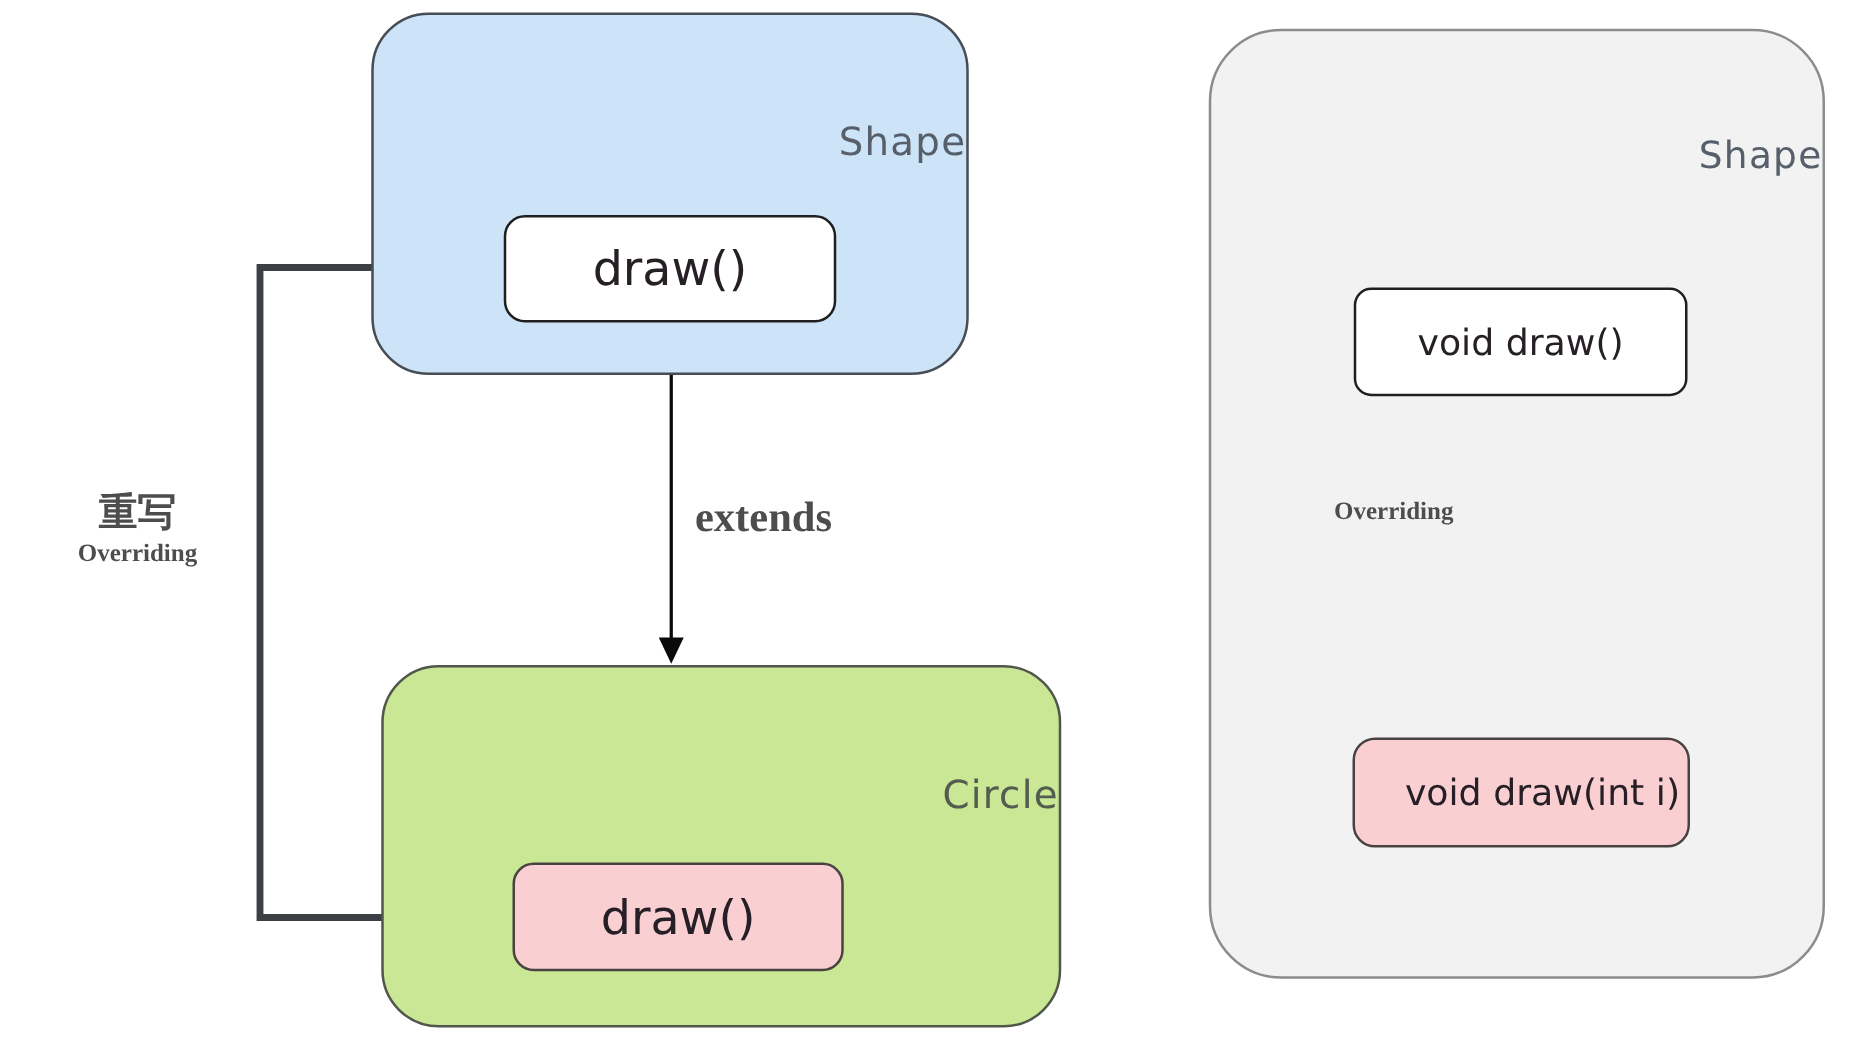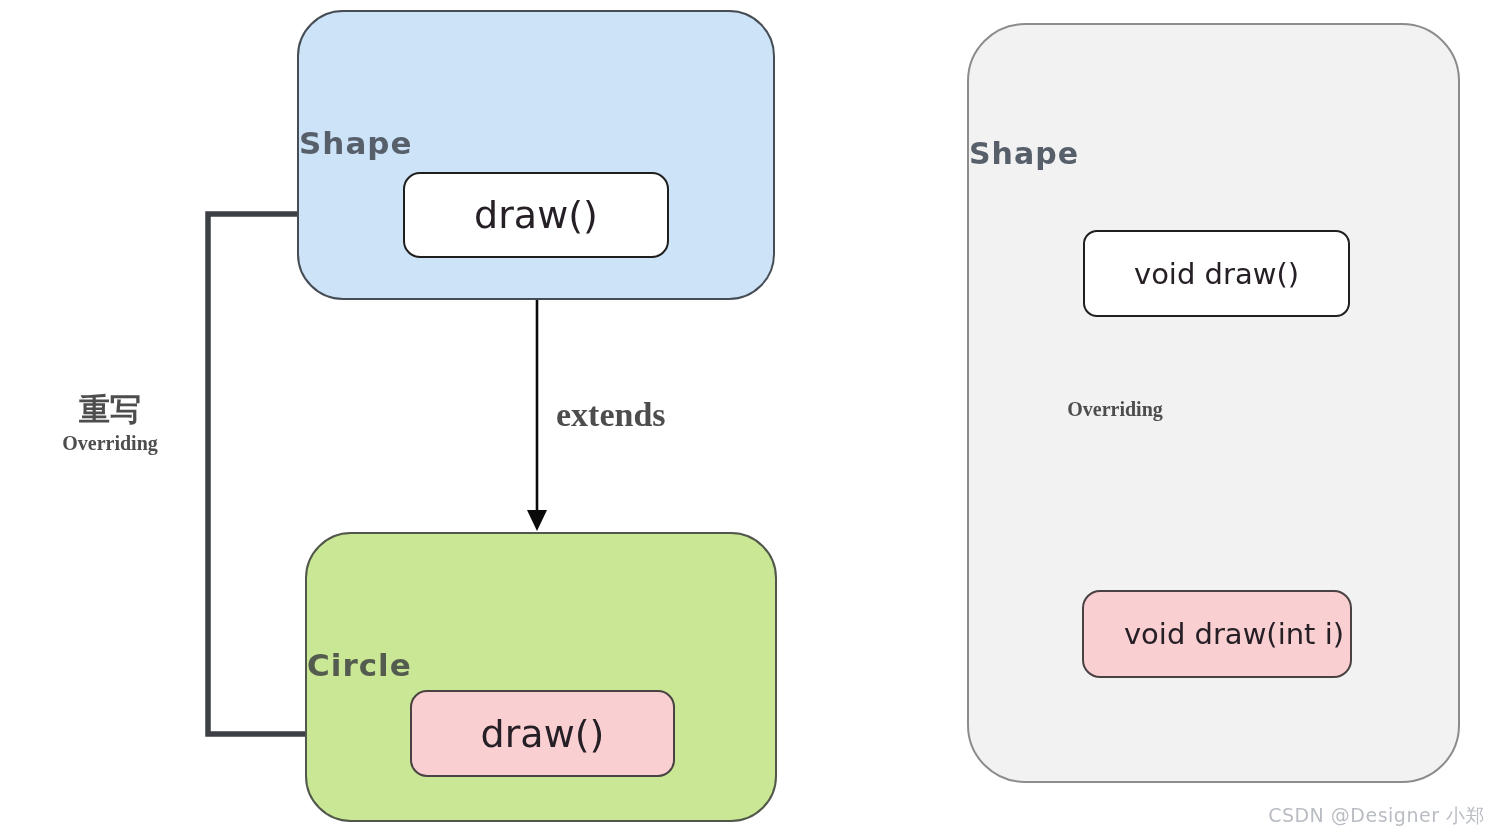--- a/index.html
+++ b/index.html
@@ -32,42 +32,41 @@
   }
   .class-box.parent-blue {
     left: 297px; top: 10px;
     width: 478px; height: 290px;
     background: var(--blue-fill);
     border: 2.5px solid var(--blue-border);
     border-radius: 46px;
   }
   .class-box.child-green {
     left: 305px; top: 532px;
-    width: 472px; height: 290px;
+    width: 544px; height: 290px;
     background: var(--green-fill);
     border: 2.5px solid var(--green-border);
     border-radius: 46px;
   }
   .class-box.panel-gray {
     left: 967px; top: 23px;
     width: 493px; height: 760px;
     background: var(--panel-fill);
     border: 2.5px solid var(--panel-border);
     border-radius: 58px;
   }
 
   .class-title {
     position: absolute;
     left: 0; right: 0;
-    text-align: left;
-    font-weight: bold;
+    text-align: right;
+    font-weight: normal;
     font-size: 31px;
     letter-spacing: 1px;
     color: var(--title-color);
-    margin-top: 29px;
   }
   .parent-blue .class-title { top: 84px; }
   .child-green .class-title { top: 84px; color: var(--title-color-green); }
   .panel-gray .class-title  { top: 82px; font-size: 30px; }
 
   
   .method-box {
     position: absolute;
     display: flex;
     align-items: center;
@@ -162,15 +161,14 @@
     <span>void draw()</span>
   </div>
   <div class="method-box m-void-draw-int">
     <span>void draw(int i)</span>
   </div>
 
   <div class="edge-label relation-label relation-right">
     <span class="en">Overriding</span>
   </div>
 
-  <div class="watermark">CSDN @Designer 小郑</div>
 
 </div>
 
 </body></html>

